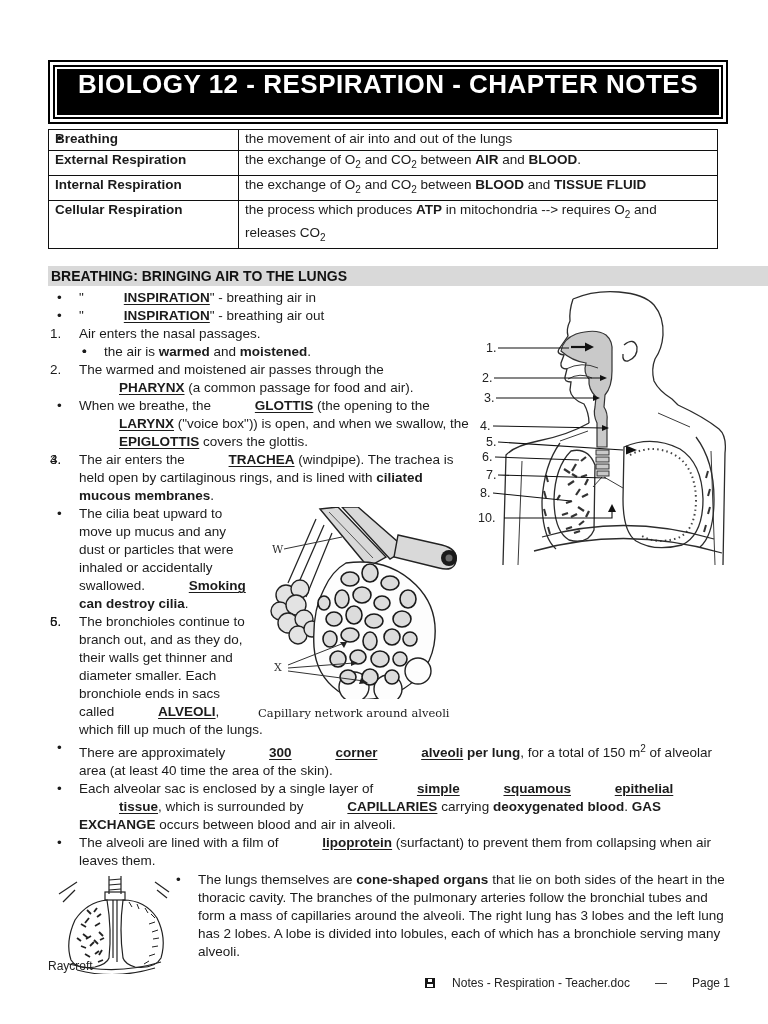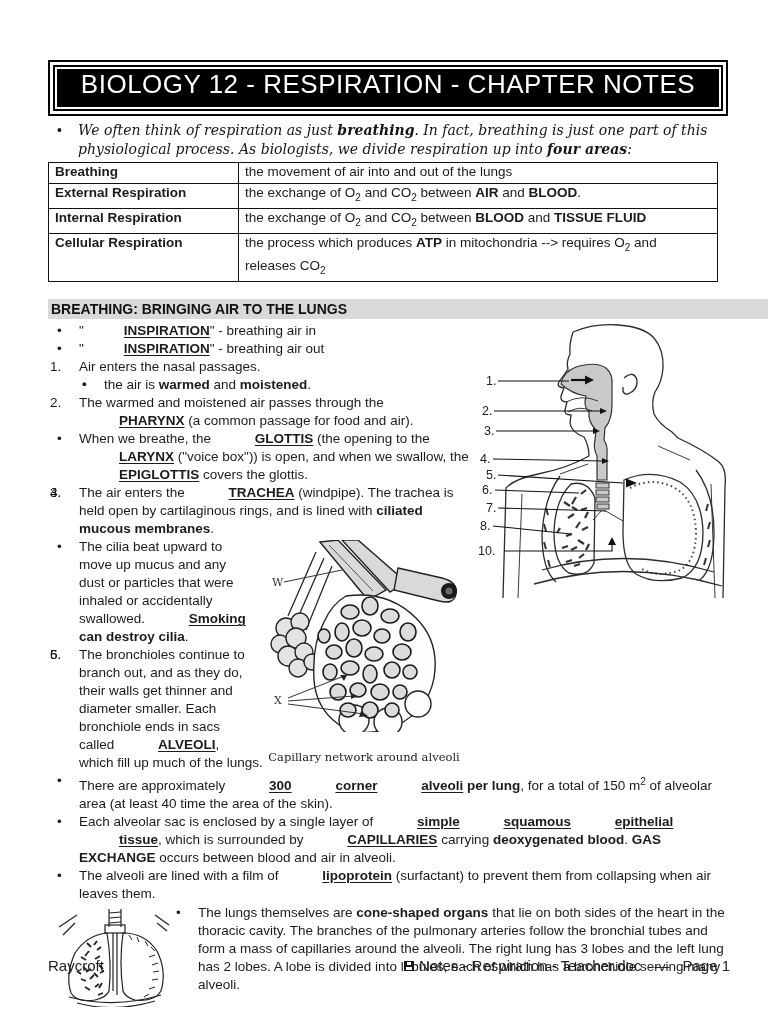--- a/index.html
+++ b/index.html
@@ -9,22 +9,22 @@
     font-family:"Liberation Sans", sans-serif; color:#1b1b1b;
     font-size:13.5px; line-height:18px;
   }
   .page { position:absolute; left:48px; top:60px; width:680px; }
 
   
   .banner-outer { border:2px solid #000; padding:3px; background:#fff; }
   .banner-black { background:#000; padding:2px; }
   .banner-inner {
     border:2px solid #fff; color:#fff; text-align:center;
-    font-weight:normal; font-size:26px; line-height:30px; letter-spacing:.5px;
-    padding:0 0 8px 0; font-family:"Liberation Sans",sans-serif;
+    font-weight:bold; font-size:26px; line-height:30px; letter-spacing:.5px;
+    padding:0 0 16px 0; font-family:"Liberation Sans",sans-serif;
   }
 
   
   .intro {
     margin-top:5px; position:relative; padding-left:30px;
     font-family:"DejaVu Serif", serif; font-style:italic;
     font-size:14px; line-height:19px; color:#161616;
   }
   .intro .mk { position:absolute; left:9px; font-family:"Liberation Sans",sans-serif; font-style:normal; }
 
@@ -62,36 +62,36 @@
     position:absolute; font-size:12.5px; line-height:14px; color:#222;
     font-family:"Liberation Sans",sans-serif;
   }
   .fig-alv {
     float:right; width:212px; height:210px; margin:2px 0 4px 8px; position:relative;
   }
   .fig-alv .letlab {
     position:absolute; font-size:11px; color:#333; font-family:"DejaVu Serif",serif;
   }
   .fig-caption {
-    text-align:center; font-family:"DejaVu Serif",serif; font-size:11.5px;
-    color:#222; line-height:14px; margin-top:13px;
+    font-family:"DejaVu Serif",serif; font-size:11.5px;
+    color:#222; line-height:14px; margin-top:2px;
   }
 
   
   .lungs-block { position:relative; padding-left:150px; min-height:104px; margin-top:1px; }
   .lungs-block .mk { position:absolute; left:128px; }
   .lungs-sketch { position:absolute; left:9px; top:3px; width:118px; height:100px; }
 
   
   .footer {
     position:absolute; left:48px; right:38px; top:957px;
     display:flex; justify-content:space-between; align-items:flex-start;
-    font-size:15px; color:#222;
-  }
-  .footer-right { display:flex; align-items:center; gap:5px; }
+    font-size:12px; color:#222;
+  }
+  .footer-right { display:flex; align-items:center; gap:17px;margin-top:17px; }
   .dash-gap { margin:0 8px; }
   .floppy {
     width:10px; height:10px; background:#161616; display:inline-block; position:relative;
   }
   .floppy::before { content:""; position:absolute; top:1px; left:3px; width:4px; height:3px; background:#fff; }
   .floppy::after  { content:""; position:absolute; bottom:1px; left:2px; width:6px; height:3.5px; background:#fff; }
 
   svg .ln { stroke:#111; stroke-width:1.1; fill:none; }
   svg .outl { stroke:#2c2c2c; stroke-width:1.3; fill:none; }
   svg .thin { stroke:#3a3a3a; stroke-width:1; fill:none; }
@@ -102,21 +102,20 @@
 <div class="page">
 
   <div class="banner-outer">
     <div class="banner-black">
       <div class="banner-inner">BIOLOGY 12 - RESPIRATION - CHAPTER NOTES</div>
     </div>
   </div>
 
   <div class="intro">
     <span class="mk">•</span>
-    <span>We often think of respiration as just <b>breathing</b>.  In fact, breathing is just one part of this physiological process.  As biologists, we divide respiration up into <b>four areas</b>:</span>
   </div>
 
   <table class="defs">
     <tbody>
         <tr>
           <td class="term">Breathing</td>
           <td>the movement of air into and out of the lungs</td>
         </tr>
         <tr>
           <td class="term">External Respiration</td>

